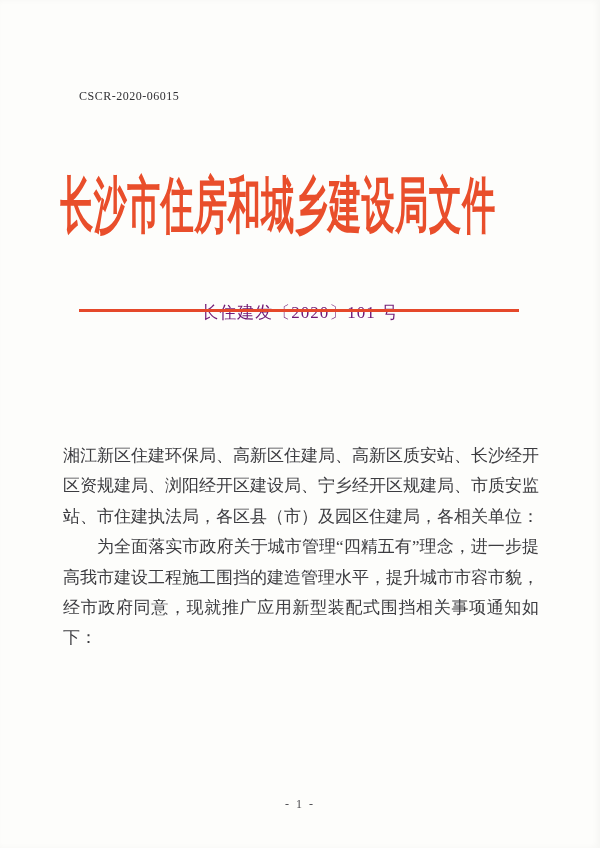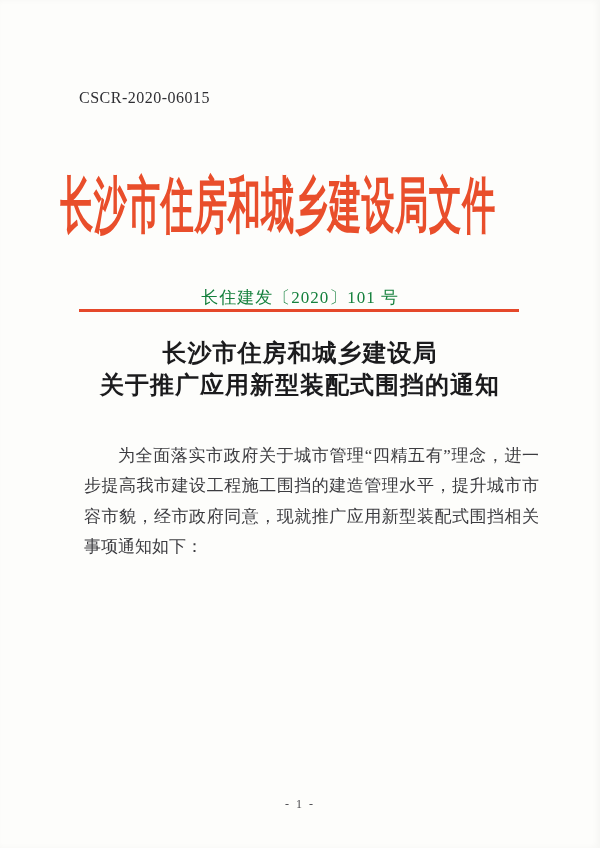--- a/index.html
+++ b/index.html
@@ -13,21 +13,21 @@
     height: 848px;
     background: #fdfdfb;
     overflow: hidden;
     font-family: "Liberation Serif", "DejaVu Serif", serif;
     box-shadow: inset -3px 0 6px rgba(0,0,0,0.03);
   }
   .doc-code {
     position: absolute;
     top: 89px;
     left: 79px;
-    font-size: 16px;
+    font-size: 12px;
     letter-spacing: 0.5px;
     color: #2f2f33;
   }
   .red-title-wrap {
     position: absolute;
     top: 160px;
     left: 0;
     width: 556px;
     height: 92px;
     display: flex;
@@ -39,27 +39,27 @@
     font-size: 33px;
     font-weight: bold;
     letter-spacing: 0.5px;
     color: #e94e2b;
     transform: scaleY(1.85);
     transform-origin: center;
     white-space: nowrap;
   }
   .ref-number {
     position: absolute;
-    top: 286px;
+    top: 301px;
     left: 0;
     width: 600px;
     text-align: center;
     font-size: 17px;
     letter-spacing: 1px;
-    color: #15803d;
+    color: #701a75;
   }
   .red-rule {
     position: absolute;
     top: 309px;
     left: 79px;
     width: 440px;
     height: 3px;
     background: #e5482a;
   }
   .subject {
@@ -83,21 +83,20 @@
     line-height: 30.4px;
     color: #3c3c40;
     text-align: justify;
     text-justify: inter-character;
   }
   .body-text p {
     margin: 0;
   }
   .body-text p.indent {
     text-indent: 2em;
-    margin-left: 21px;
   }
   .page-number {
     position: absolute;
     top: 797px;
     left: 0;
     width: 600px;
     text-align: center;
     font-size: 12px;
     letter-spacing: 2px;
     color: #4a4a4e;
@@ -111,24 +110,21 @@
   <div class="doc-code">CSCR-2020-06015</div>
 
   <div class="red-title-wrap">
     <span class="red-title">长沙市住房和城乡建设局文件</span>
   </div>
 
   <div class="ref-number">长住建发〔2020〕101 号</div>
 
   <div class="red-rule"></div>
 
-  <div class="subject">
-    <div>长沙市住房和城乡建设局</div>
-    <div>关于推广应用新型装配式围挡的通知</div>
-  </div>
 
   <div class="body-text">
+    <p>湘江新区住建环保局、高新区住建局、高新区质安站、长沙经开区资规建局、浏阳经开区建设局、宁乡经开区规建局、市质安监站、市住建执法局，各区县（市）及园区住建局，各相关单位：</p>
     <p class="indent">为全面落实市政府关于城市管理“四精五有”理念，进一步提高我市建设工程施工围挡的建造管理水平，提升城市市容市貌，经市政府同意，现就推广应用新型装配式围挡相关事项通知如下：</p>
   </div>
 
   <div class="page-number">- 1 -</div>
 
 </div>
 
 </body></html>

